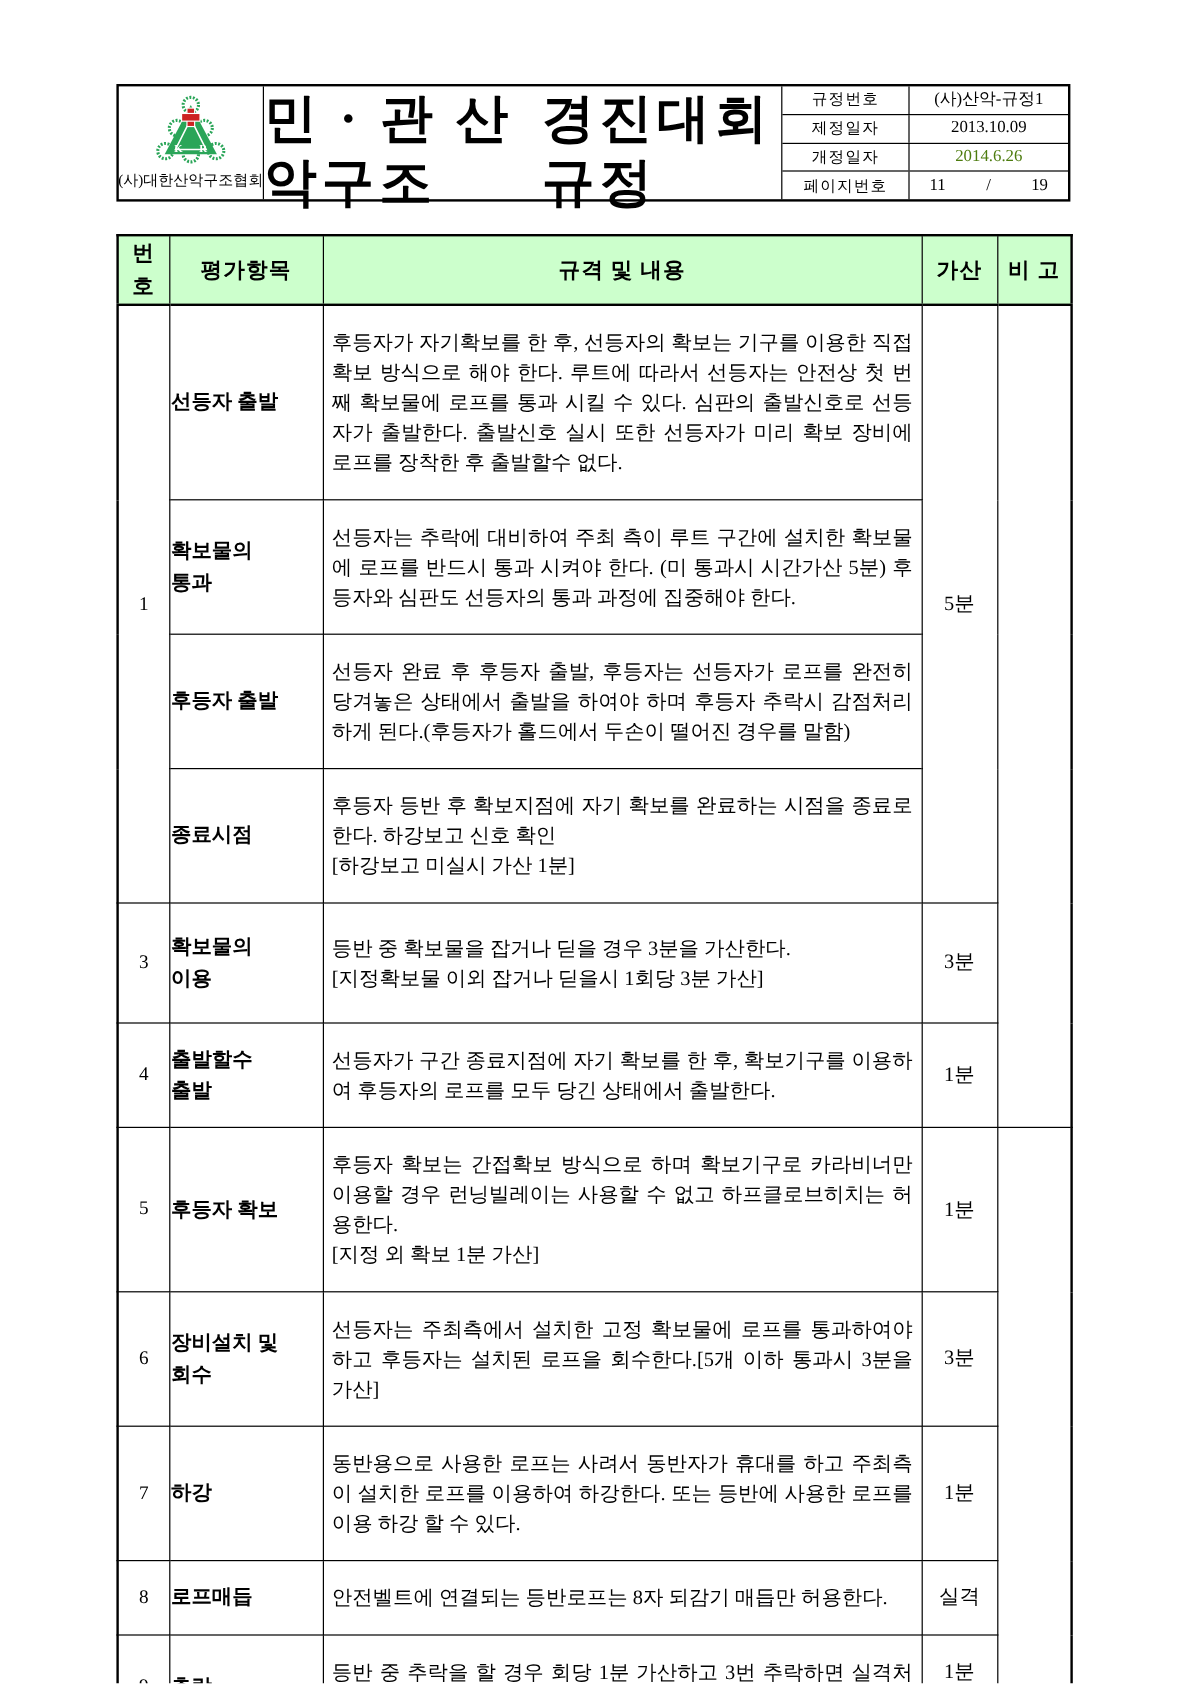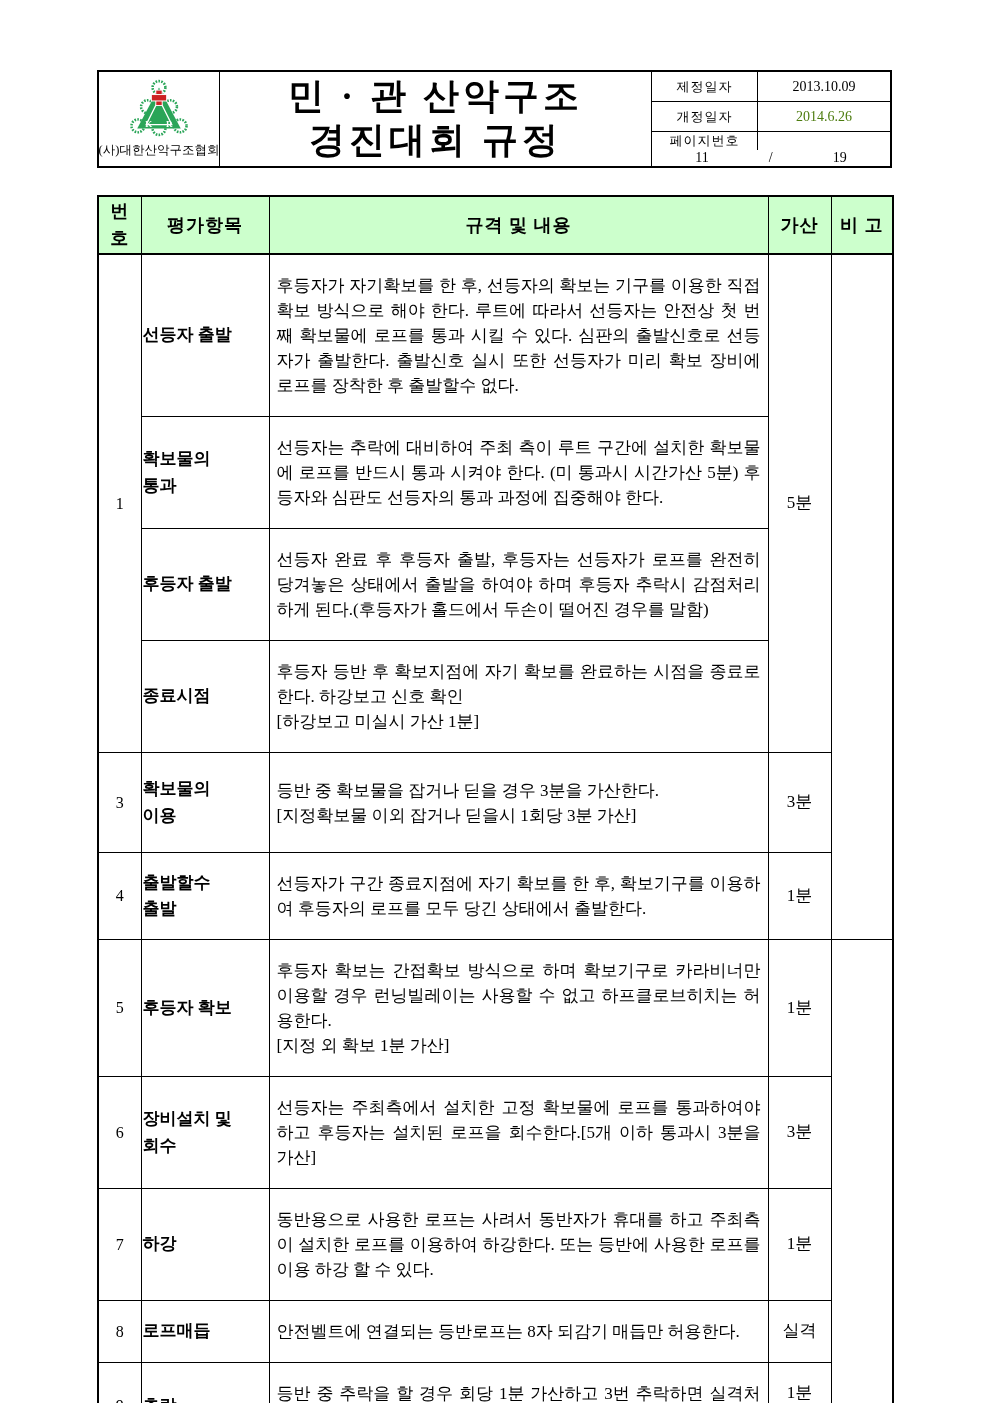--- a/index.html
+++ b/index.html
@@ -15,26 +15,26 @@
     border:2px solid #000; box-sizing:border-box; display:flex; background:#fff;
   }
   .logo-cell {
     width:121px; border-right:1px solid #000; box-sizing:border-box;
     display:flex; flex-direction:column; align-items:center; justify-content:space-between;
     padding:5px 2px 7px 2px;
   }
   .org-name { font-size:12.5px; letter-spacing:0px; white-space:nowrap; }
   .title-cell {
     flex:1; border-right:1px solid #000; box-sizing:border-box;
-    display:flex; flex-direction:column; align-items:center; justify-content:center;
-    font-weight:bold; font-size:36px; letter-spacing:4px; line-height:1.22;
+    display:flex; flex-direction:row; align-items:flex-start; justify-content:center;
+    font-weight:bold; font-size:44px; letter-spacing:4px; line-height:1.22;
   }
   .info-cell { width:238px; display:flex; flex-direction:column; box-sizing:border-box; }
   .info-row { flex:1; display:flex; border-bottom:1px solid #000; box-sizing:border-box; }
-  .info-row:last-child { border-bottom:none;flex-direction:column; }
+  .info-row:last-child { border-bottom:none; }
   .info-label {
     width:106px; border-right:1px solid #000; box-sizing:border-box;
     display:flex; align-items:center; justify-content:center;
     font-size:13px; letter-spacing:1px;
   }
   .info-value { flex:1; display:flex; align-items:center; justify-content:center; font-size:14px; }
   .info-value.blue { color:#4d7c0f; }
   .page-value { display:flex; justify-content:space-evenly;gap:17px; }
   .page-value span { display:inline-block; }
 
@@ -89,20 +89,24 @@
       <div class="org-name">(사)대한산악구조협회</div>
     </div>
 
     <div class="title-cell">
       <div>민 · 관 산악구조</div>
       <div>경진대회 규정</div>
     </div>
 
     <div class="info-cell">
       <div class="info-row">
+        <div class="info-label">규정번호</div>
+        <div class="info-value">(사)산악-규정1</div>
+      </div>
+      <div class="info-row">
         <div class="info-label">제정일자</div>
         <div class="info-value">2013.10.09</div>
       </div>
       <div class="info-row">
         <div class="info-label">개정일자</div>
         <div class="info-value blue">2014.6.26</div>
       </div>
       <div class="info-row">
         <div class="info-label">페이지번호</div>
         <div class="info-value page-value">

